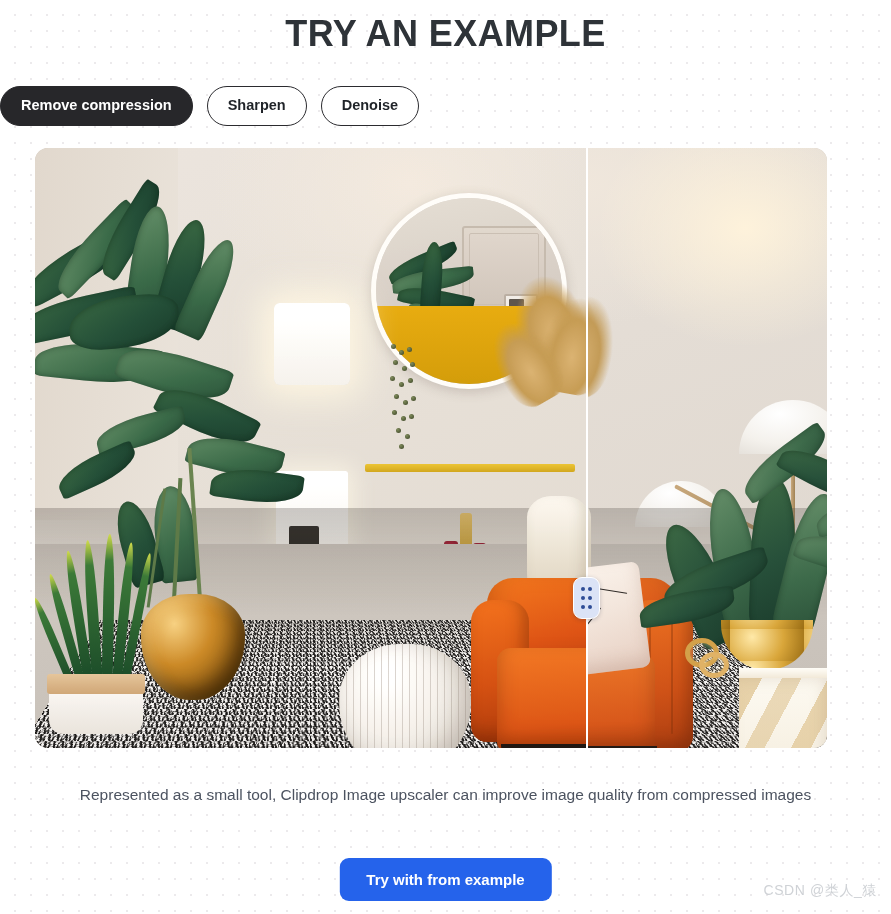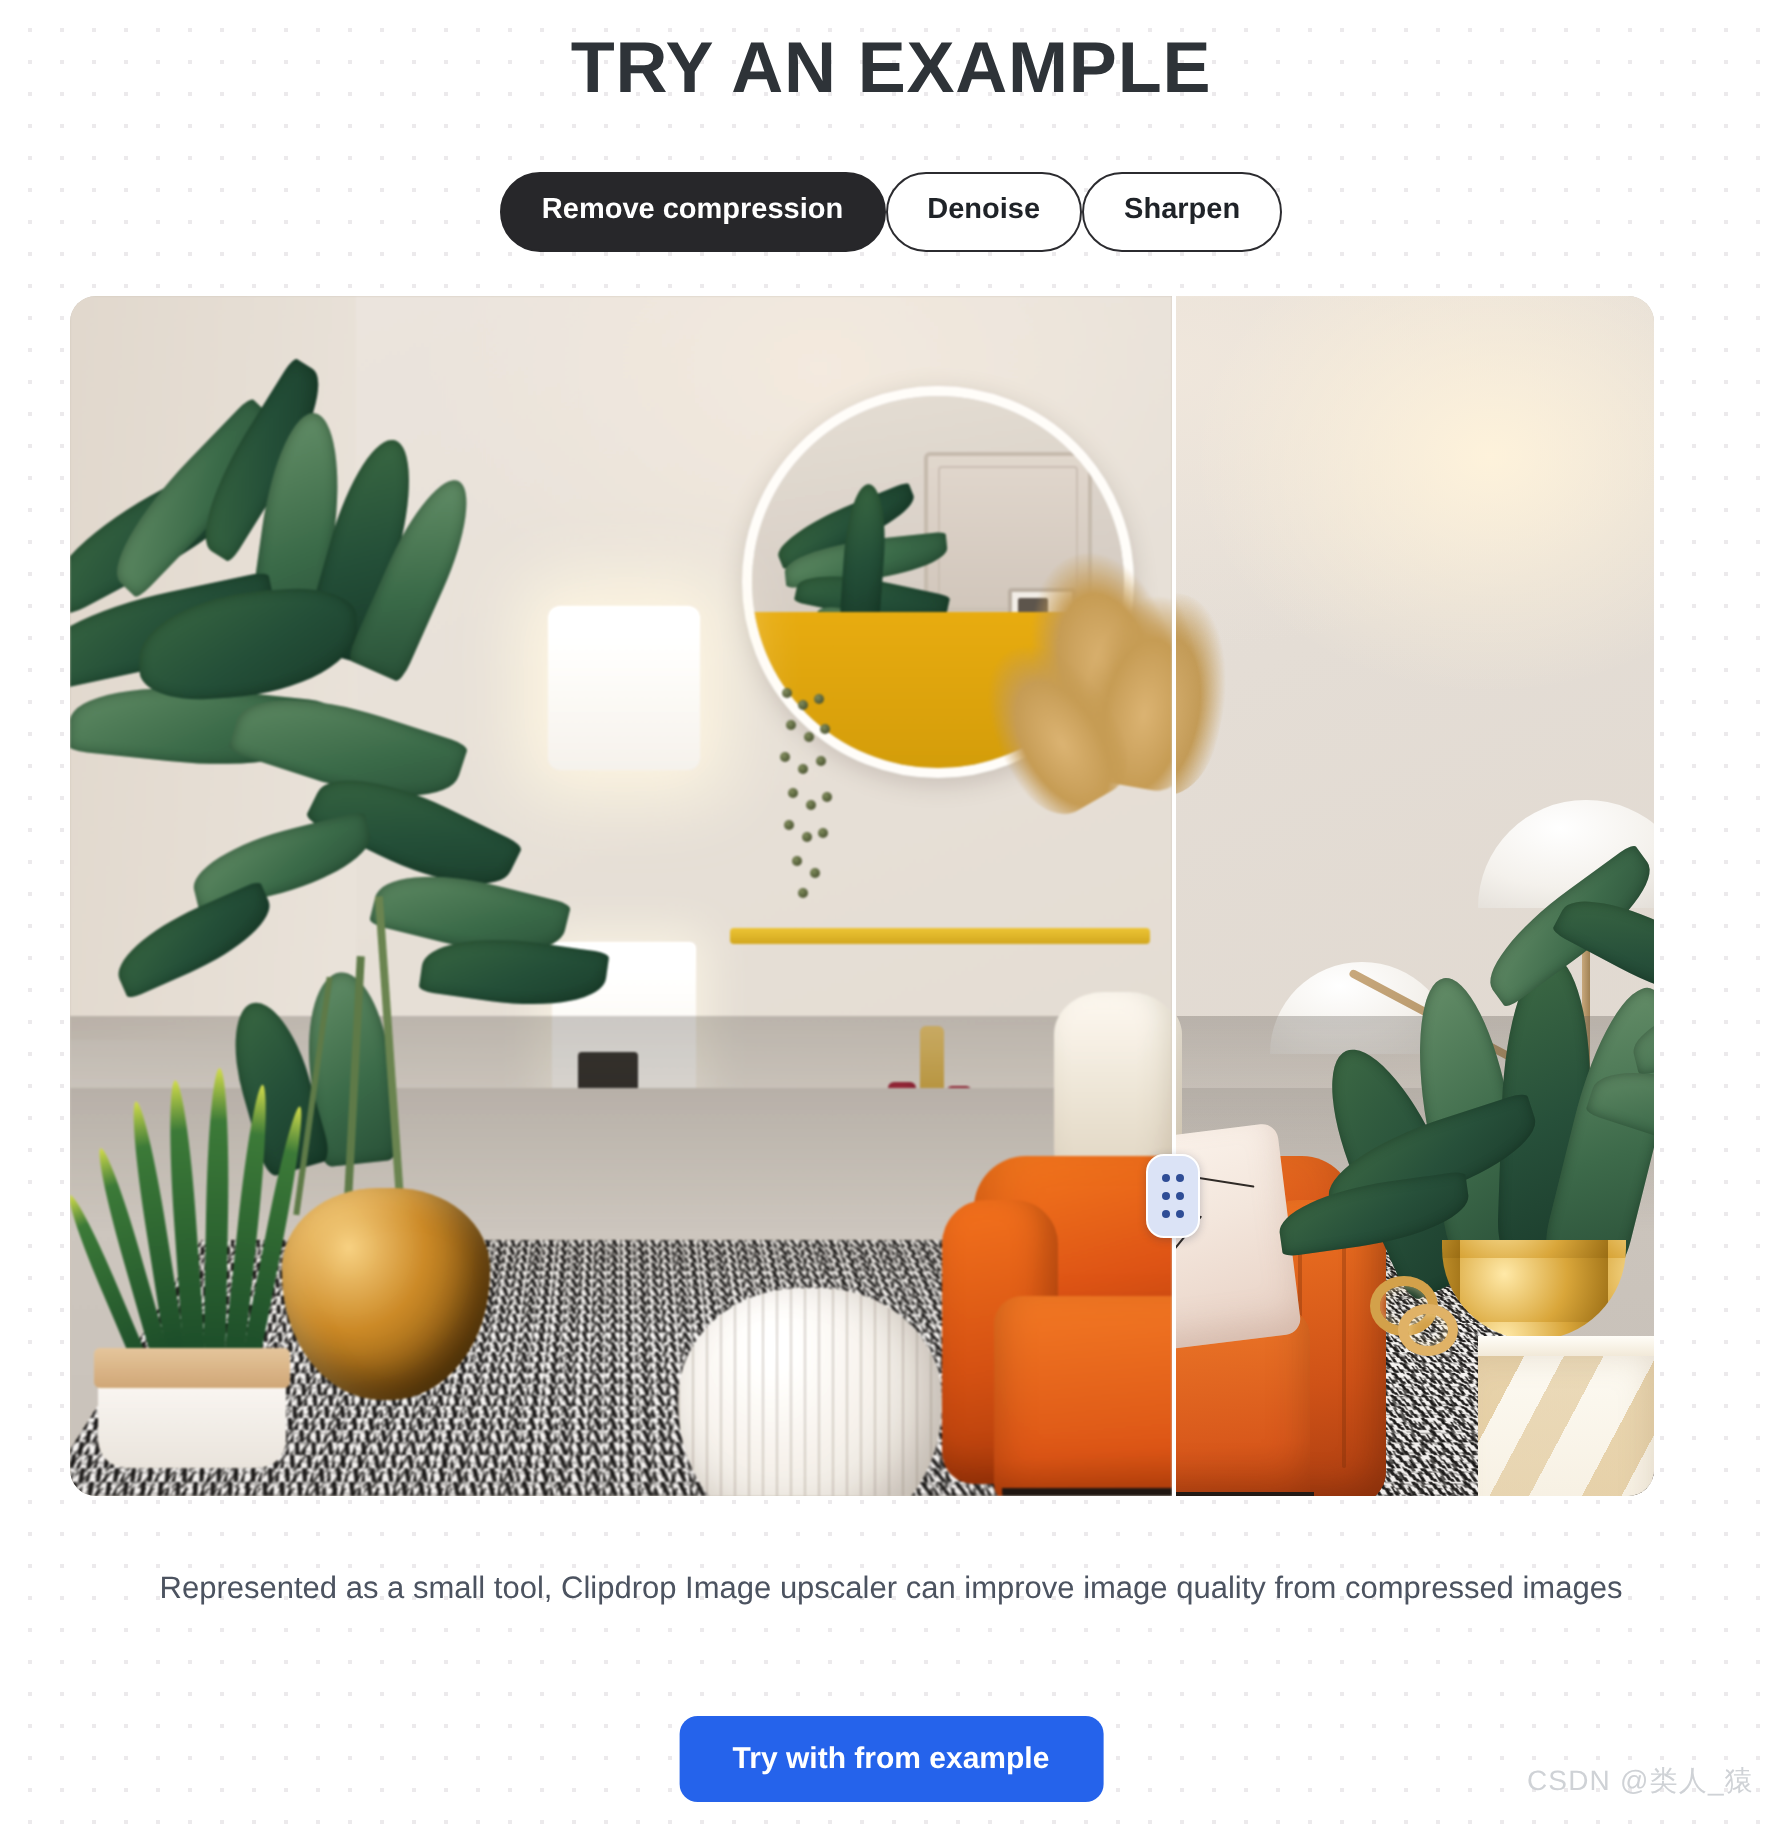--- a/index.html
+++ b/index.html
@@ -26,22 +26,23 @@
     font-weight: 700;
     letter-spacing: 0.4px;
     color: #2e3338;
     padding-top: 12px;
     line-height: 44px;
   }
 
   
   .pill-row {
     display: flex;
-    justify-content: center;
+    justify-content: flex-start;
     align-items: center;
+    gap: 14px;
     margin-top: 30px;
   }
 
   .pill {
     font-family: "Liberation Sans", sans-serif;
     font-size: 14.5px;
     font-weight: 700;
     line-height: 1;
     padding: 11px 20px 12px;
     border-radius: 999px;
@@ -401,22 +402,22 @@
     user-select: none;
   }
 </style>
 </head>
 <body>
 
 <h1 class="page-title">TRY AN EXAMPLE</h1>
 
 <div class="pill-row">
   <button class="pill active">Remove compression</button>
+  <button class="pill">Sharpen</button>
   <button class="pill">Denoise</button>
-  <button class="pill">Sharpen</button>
 </div>
 
 <div class="compare-wrap" aria-label="Interior living room scene with plants, yellow cane sideboard, round mirror, white pouf and orange armchair on a woven black-and-white rug">
 
   <div class="side-left">
     <div class="scene scene-inner">
 
       <div class="wall"></div>
       <div class="wall-corner"></div>
 

